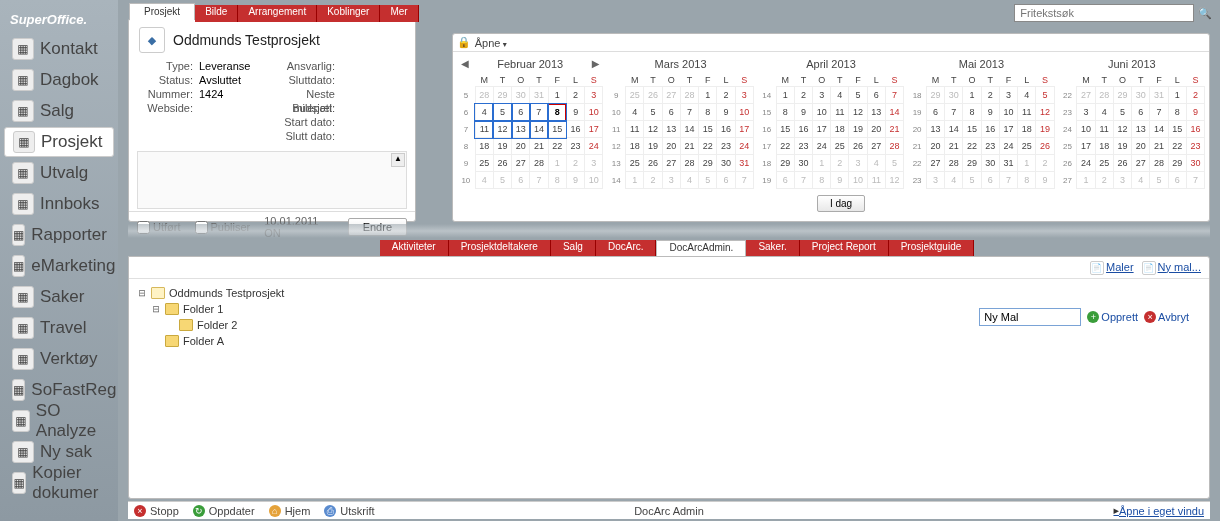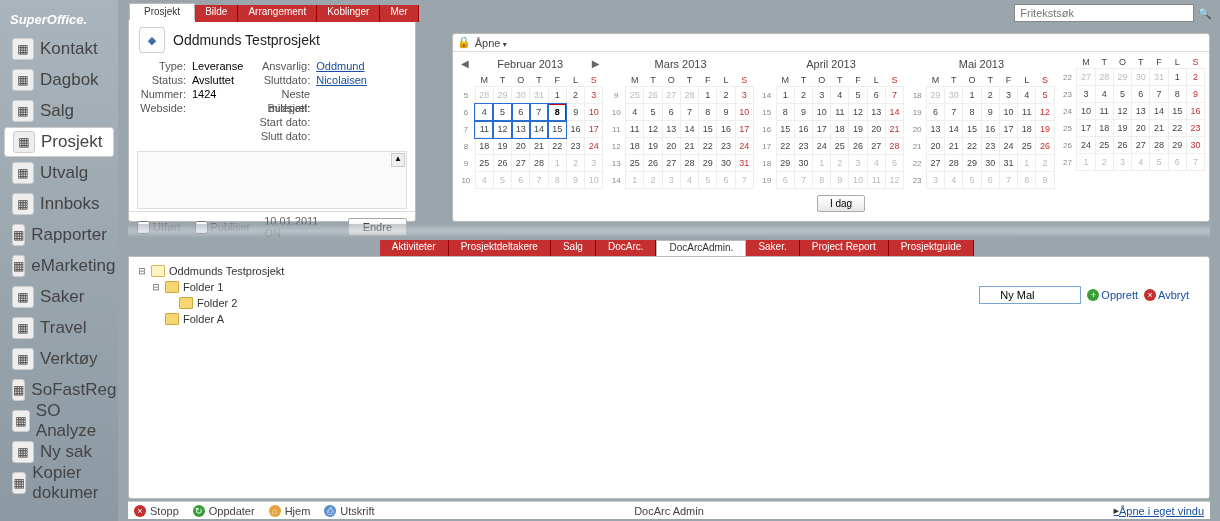--- a/index.html
+++ b/index.html
@@ -78,21 +78,21 @@
 .btoolbar .ticon { display:inline-flex; width:14px; height:14px; border:1px solid #ccc; border-radius:2px; align-items:center; justify-content:center; font-size:9px; margin-right:2px; }
 .tree-area { display:flex; padding: 6px 8px; }
 .tree { font-size: 10px; color: #333; line-height: 16px; }
 .tree .tnode { display: flex; align-items: center; cursor: pointer; }
 .tree .expander { width: 10px; text-align: center; color: #666; font-size: 9px; }
 .tree .ficon { width: 14px; height: 12px; background: #f7d774; border: 1px solid #caa93e; margin: 0 4px; border-radius: 1px; }
 .tree .ficon.root { background:#fff3c4; border-color:#d6b85c; }
 .tree .indent1 { padding-left: 14px; }
 .tree .indent2 { padding-left: 28px; }
 .right-form { margin-left: auto; display: flex; align-items: center; gap: 6px; padding-right: 12px; }
-.right-form input { width: 102px; height: 18px; border: 1px solid #7aa3d6; padding: 1px 20px; font-size: 11px; }
+.right-form input { width: 102px; height: 18px; border: 1px solid #7aa3d6; padding: 1px 4px; font-size: 11px; }
 .right-form .rbtn { display: flex; align-items: center; gap: 2px; font-size: 10px; color: #1a4da3; cursor: pointer; }
 .right-form .rbtn .c { width: 12px; height: 12px; border-radius: 50%; color: #fff; text-align: center; line-height: 12px; font-size: 9px; }
 .right-form .rbtn .c.add { background: #3a9d3a; }
 .right-form .rbtn .c.del { background: #c52f2f; }
 
 
 .footer { position: absolute; left: 128px; right: 10px; bottom: 2px; height: 18px; background: #fff; border-top: 1px solid #ccc; display: flex; align-items: center; padding: 0 6px; font-size: 10px; color: #444; }
 .footer .fbtn { display: flex; align-items: center; margin-right: 14px; cursor: pointer; }
 .footer .fbtn .fic { width: 12px; height: 12px; border-radius: 50%; margin-right: 4px; text-align: center; line-height: 12px; font-size: 9px; color: #fff; }
 .footer .fbtn .fic.stp { background: #c52f2f; }
@@ -203,23 +203,20 @@
       <div class="row"></div>
     </div>
     <div class="col labels2">
       <div class="row">Ansvarlig:</div>
       <div class="row">Sluttdato:</div>
       <div class="row">Neste milepæl:</div>
       <div class="row">Budsjett:</div>
       <div class="row">Start dato:</div>
       <div class="row">Slutt dato:</div>
     </div>
-    <div class="col vals2">
-      <div class="row">Oddmund Nicolaisen</div>
-    </div>
   </div>
   <div class="proj-note">
     <div class="scroll-up">▲</div>
   </div>
   <div class="proj-foot">
     <input type="checkbox" class="chk" style="">
     <span class="fspan">Utført</span>
     <input type="checkbox" class="chk" style="">
     <span class="fspan">Publiser</span>
     <span class="fspan">10.01.2011 ON</span>
@@ -535,20 +532,21 @@
               <td class="dim">5</td>
               <td class="dim">6</td>
               <td class="dim">7</td>
               <td class="dim">8</td>
               <td class="dim">9</td>
             </tr>
           </tbody>
         </table>
       </div>
       <div class="month">
+        <div class="mhead"><span>Juni 2013</span></div>
         <table class="mtable">
           <tbody>
             <tr>
               <th></th>
               <th>M</th>
               <th>T</th>
               <th>O</th>
               <th>T</th>
               <th>F</th>
               <th>L</th>
@@ -630,20 +628,24 @@
     <span class="btab">Prosjektdeltakere</span>
     <span class="btab">Salg</span>
     <span class="btab">DocArc.</span>
     <span class="btab active">DocArcAdmin.</span>
     <span class="btab">Saker.</span>
     <span class="btab">Project Report</span>
     <span class="btab">Prosjektguide</span>
   </div>
 
 <div class="bcontent">
+  <div class="btoolbar">
+    <span><span class="ticon">📄</span><a>Maler</a></span>
+    <span><span class="ticon">📄</span><a>Ny mal...</a></span>
+  </div>
   <div class="tree-area">
     <div class="tree">
       <div class="tnode">
         <span class="expander">⊟</span>
         <span class="ficon root"></span>
         <span>Oddmunds Testprosjekt</span>
       </div>
       <div class="tnode indent1">
         <span class="expander">⊟</span>
         <span class="ficon"></span>

